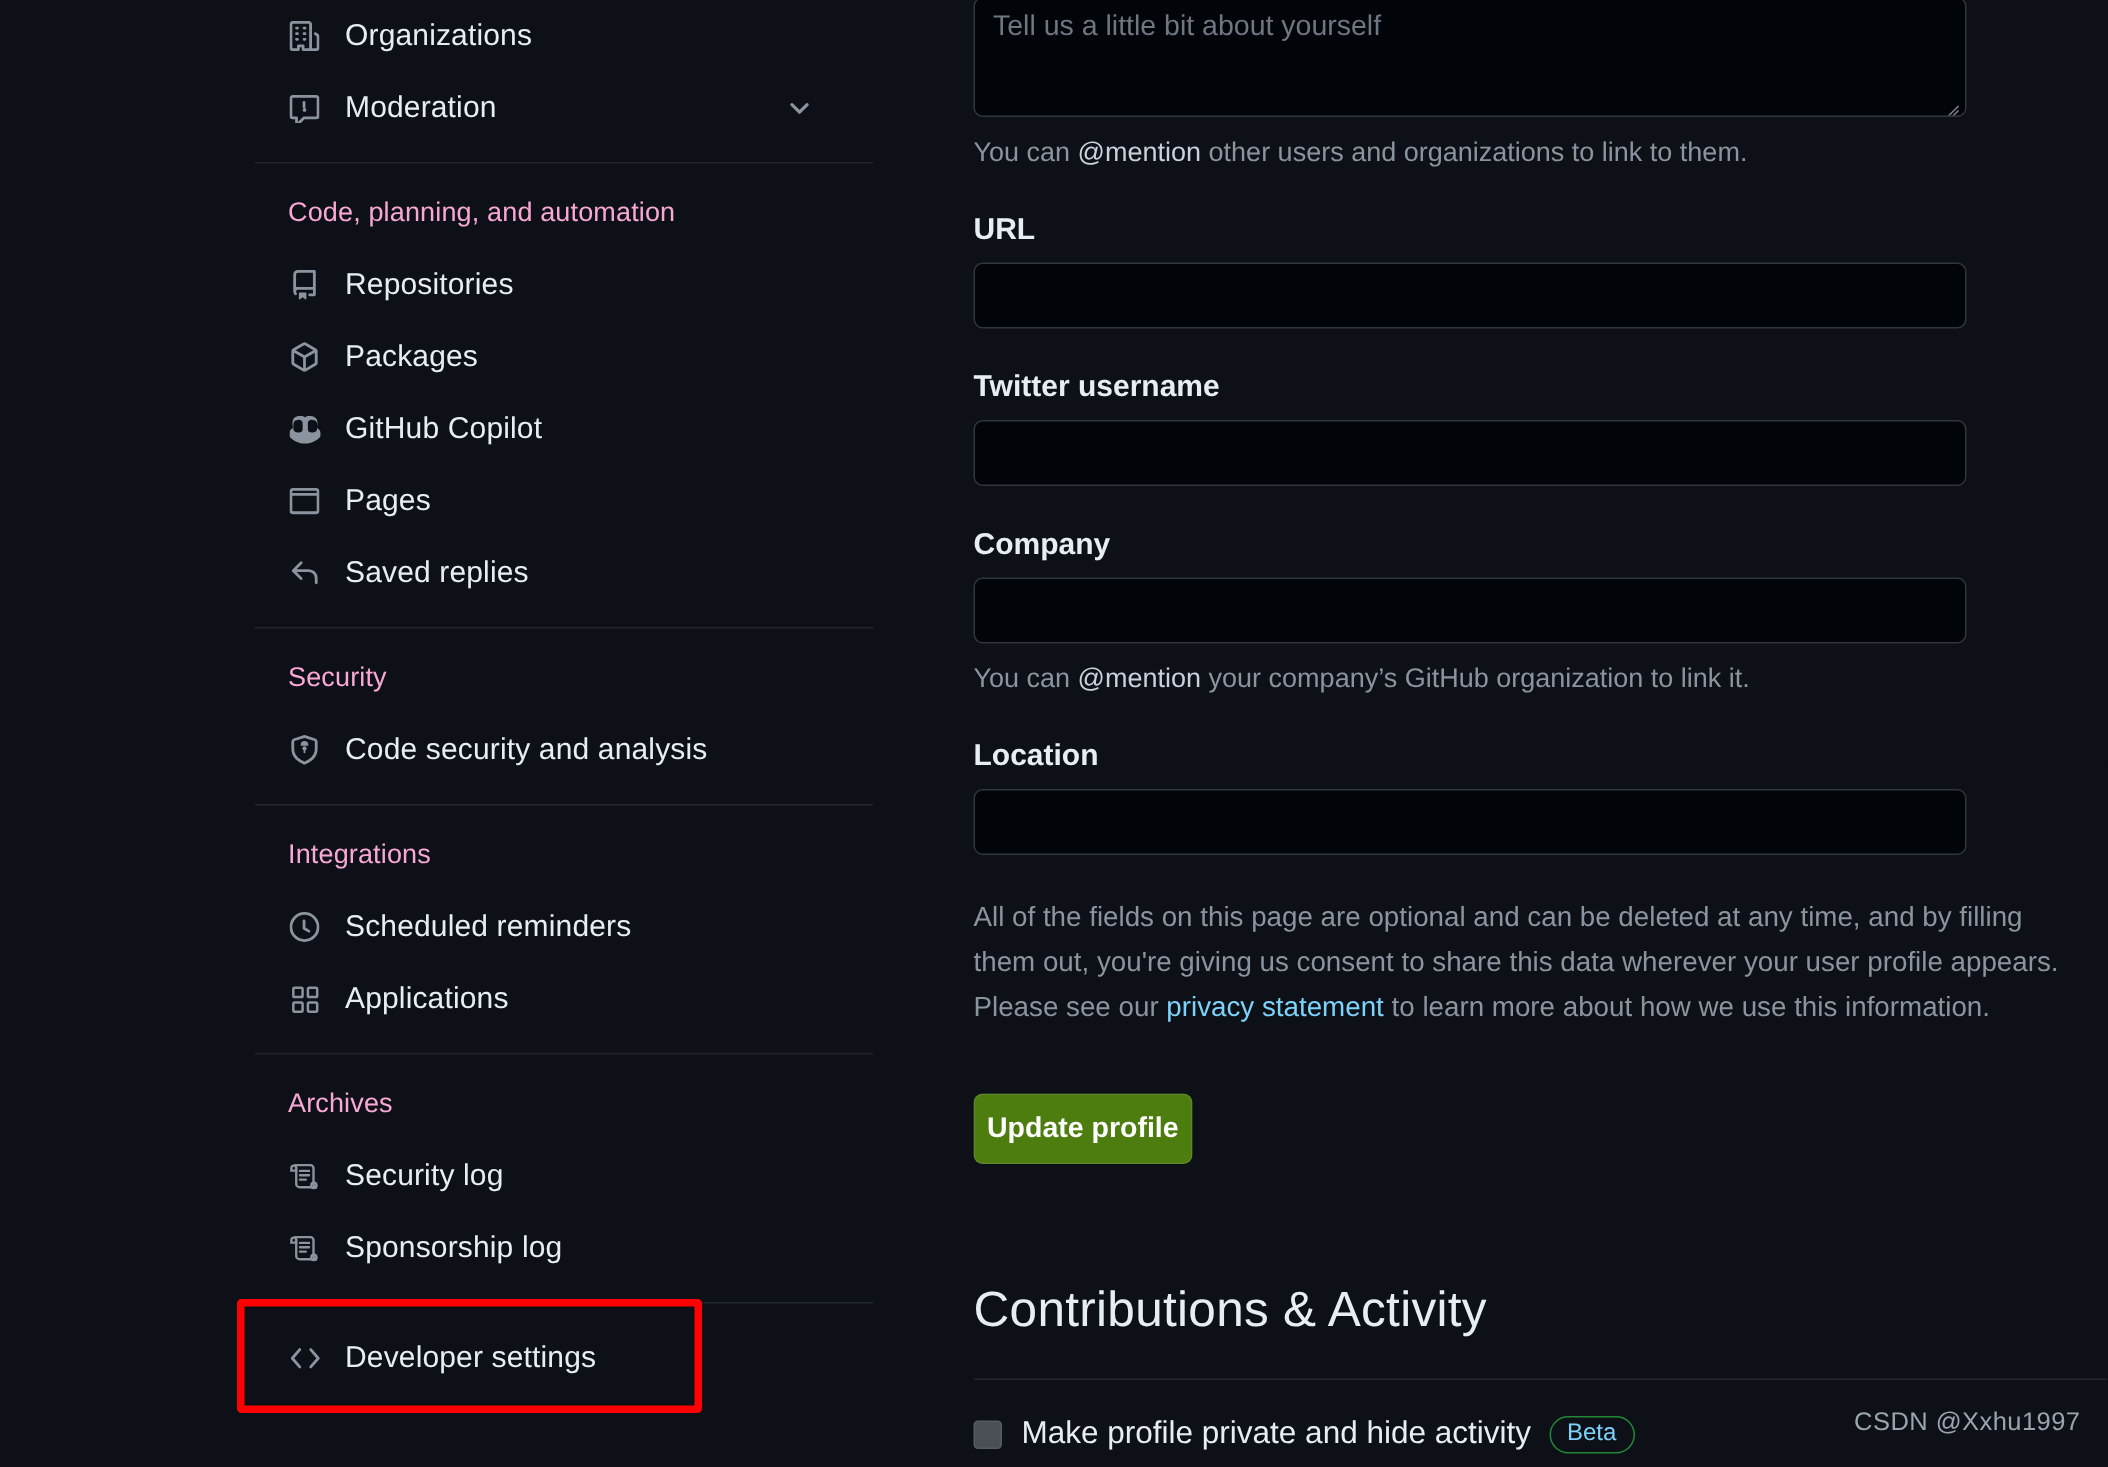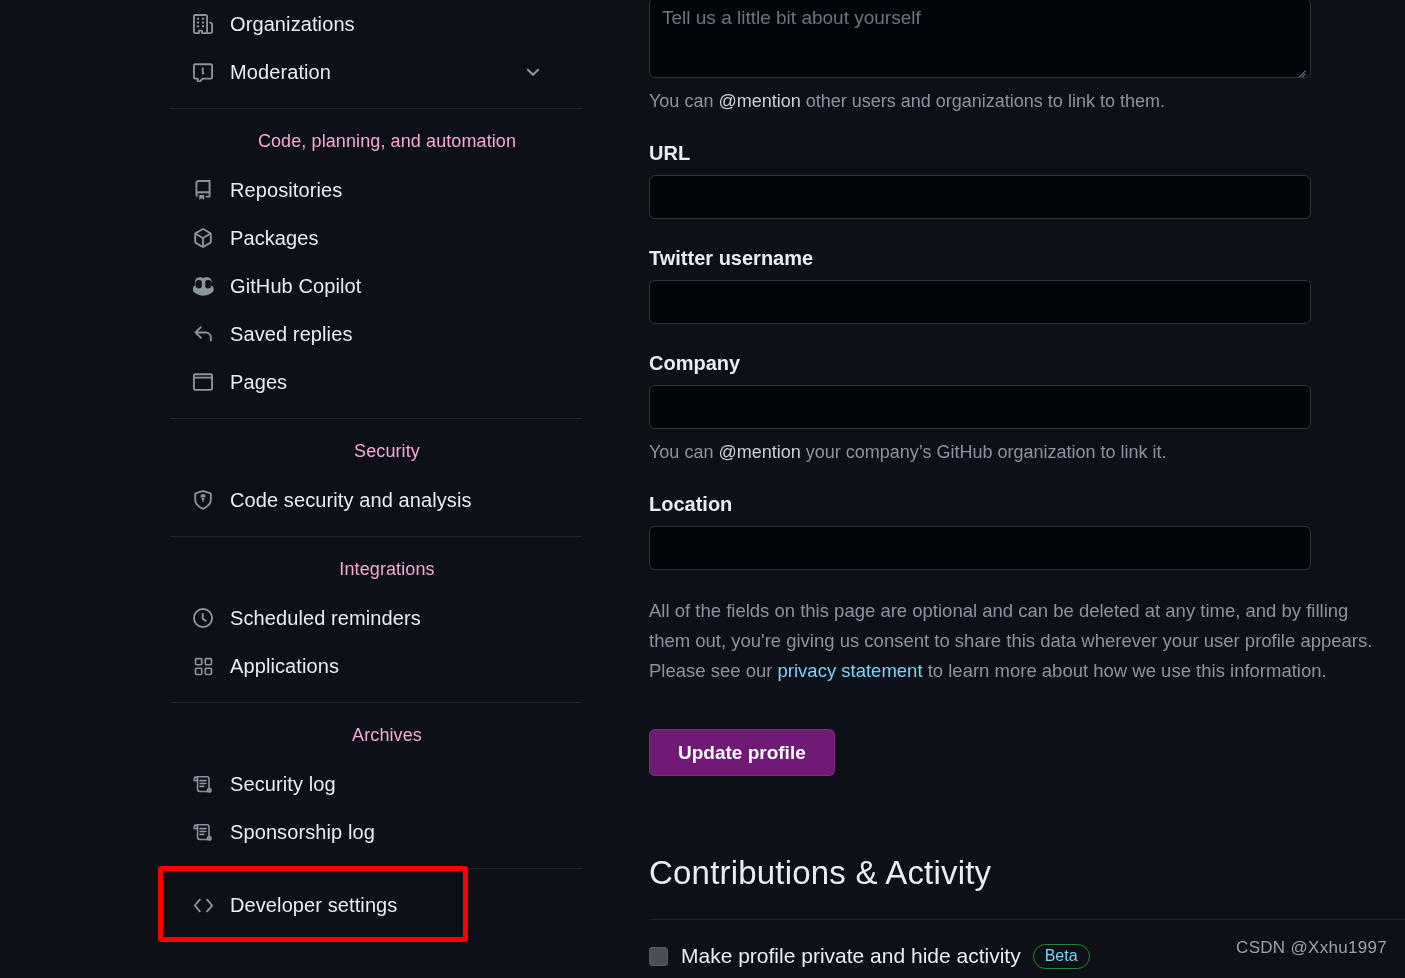--- a/index.html
+++ b/index.html
@@ -20,21 +20,20 @@
     height: 978px;
     background: #0d1117;
   }
 
   
   .sidebar {
     position: absolute;
     left: 170px;
     top: 0;
     width: 412px;
-    text-align: center;
   }
   .nav-group { padding: 0; }
   .nav-item {
     display: flex;
     align-items: center;
     height: 48px;
     padding: 0 8px 0 22px;
     cursor: pointer;
     position: relative;
   }
@@ -177,27 +176,27 @@
     margin-top: 26px;
   }
   .consent a {
     color: #7dd3fc;
     text-decoration: none;
   }
 
   .btn-primary {
     display: inline-block;
     margin-top: 24px;
-    background: #701a75;
+    background: #4d7c0f;
     color: #ffffff;
     font-size: 19px;
     font-weight: 600;
     border: 1px solid rgba(240,246,252,0.10);
     border-radius: 6px;
-    padding: 13px 28px;
+    padding: 13px 8px;
     cursor: pointer;
     font-family: "Liberation Sans", sans-serif;
     line-height: 1;
   }
 
   .section-title {
     font-size: 33px;
     font-weight: 400;
     color: #e6edf3;
     margin-top: 78px;
@@ -307,32 +306,32 @@
           <svg width="21" height="21" viewBox="0 0 16 16" fill="currentColor">
               <path d="M7.998 15.035c-4.562 0-7.873-2.914-7.998-3.749V9.338c.085-.628.677-1.686 1.588-2.065.013-.07.024-.143.036-.218.029-.183.06-.384.126-.612-.201-.508-.254-1.084-.254-1.656 0-.87.128-1.769.693-2.484.579-.733 1.494-1.124 2.724-1.261 1.206-.134 2.262.034 2.944.765.682-.731 1.738-.899 2.944-.765 1.23.137 2.145.528 2.724 1.261.565.715.693 1.614.693 2.484 0 .572-.053 1.148-.254 1.656.066.228.097.429.126.612.012.075.023.148.036.218.911.379 1.503 1.437 1.588 2.065v1.948c-.125.835-3.436 3.749-7.998 3.749Zm3.785-12.025c-.919-.102-1.548.066-1.918.4-.373.336-.538.852-.538 1.424v2.766c0 .572.165 1.088.538 1.424.37.334.999.502 1.918.4.982-.11 1.525-.41 1.83-.795.312-.395.427-.949.427-1.701V5.506c0-.752-.115-1.306-.427-1.701-.305-.385-.848-.685-1.83-.795Zm-7.566 0c-.982.11-1.525.41-1.83.795-.312.395-.427.949-.427 1.701v1.422c0 .752.115 1.306.427 1.701.305.385.848.685 1.83.795.919.102 1.548-.066 1.918-.4.373-.336.538-.852.538-1.424V4.834c0-.572-.165-1.088-.538-1.424-.37-.334-.999-.502-1.918-.4Z"></path>
               <path d="M6 11.25a.75.75 0 0 1 .75.75v1.25a.75.75 0 0 1-1.5 0V12a.75.75 0 0 1 .75-.75Zm4 0a.75.75 0 0 1 .75.75v1.25a.75.75 0 0 1-1.5 0V12a.75.75 0 0 1 .75-.75Z"></path>
             </svg>
         </span>
         <span class="nav-label">GitHub Copilot</span>
       </div>
       <div class="nav-item">
         <span class="ico">
           <svg width="20" height="20" viewBox="0 0 16 16" fill="currentColor">
+              <path d="M0 2.75C0 1.784.784 1 1.75 1h12.5c.966 0 1.75.784 1.75 1.75v10.5A1.75 1.75 0 0 1 14.25 15H1.75A1.75 1.75 0 0 1 0 13.25Zm1.5 2.5v8c0 .138.112.25.25.25h12.5a.25.25 0 0 0 .25-.25v-8Zm13-1.5v-1a.25.25 0 0 0-.25-.25H1.75a.25.25 0 0 0-.25.25v1Z"></path>
+            </svg>
+        </span>
+        <span class="nav-label">Pages</span>
+      </div>
+      <div class="nav-item">
+        <span class="ico">
+          <svg width="20" height="20" viewBox="0 0 16 16" fill="currentColor">
               <path d="M6.78 1.97a.75.75 0 0 1 0 1.06L3.81 6h6.44A4.75 4.75 0 0 1 15 10.75v2.5a.75.75 0 0 1-1.5 0v-2.5a3.25 3.25 0 0 0-3.25-3.25H3.81l2.97 2.97a.749.749 0 1 1-1.06 1.06L1.47 7.28a.75.75 0 0 1 0-1.06l4.25-4.25a.75.75 0 0 1 1.06 0Z"></path>
             </svg>
         </span>
         <span class="nav-label">Saved replies</span>
-      </div>
-      <div class="nav-item">
-        <span class="ico">
-          <svg width="20" height="20" viewBox="0 0 16 16" fill="currentColor">
-              <path d="M0 2.75C0 1.784.784 1 1.75 1h12.5c.966 0 1.75.784 1.75 1.75v10.5A1.75 1.75 0 0 1 14.25 15H1.75A1.75 1.75 0 0 1 0 13.25Zm1.5 2.5v8c0 .138.112.25.25.25h12.5a.25.25 0 0 0 .25-.25v-8Zm13-1.5v-1a.25.25 0 0 0-.25-.25H1.75a.25.25 0 0 0-.25.25v1Z"></path>
-            </svg>
-        </span>
-        <span class="nav-label">Pages</span>
       </div>
     </div>
 
     <div class="nav-divider"></div>
 
     <div class="nav-group">
       <div class="nav-heading">Security</div>
       <div class="nav-item">
         <span class="ico">
           <svg width="20" height="20" viewBox="0 0 16 16" fill="currentColor">

